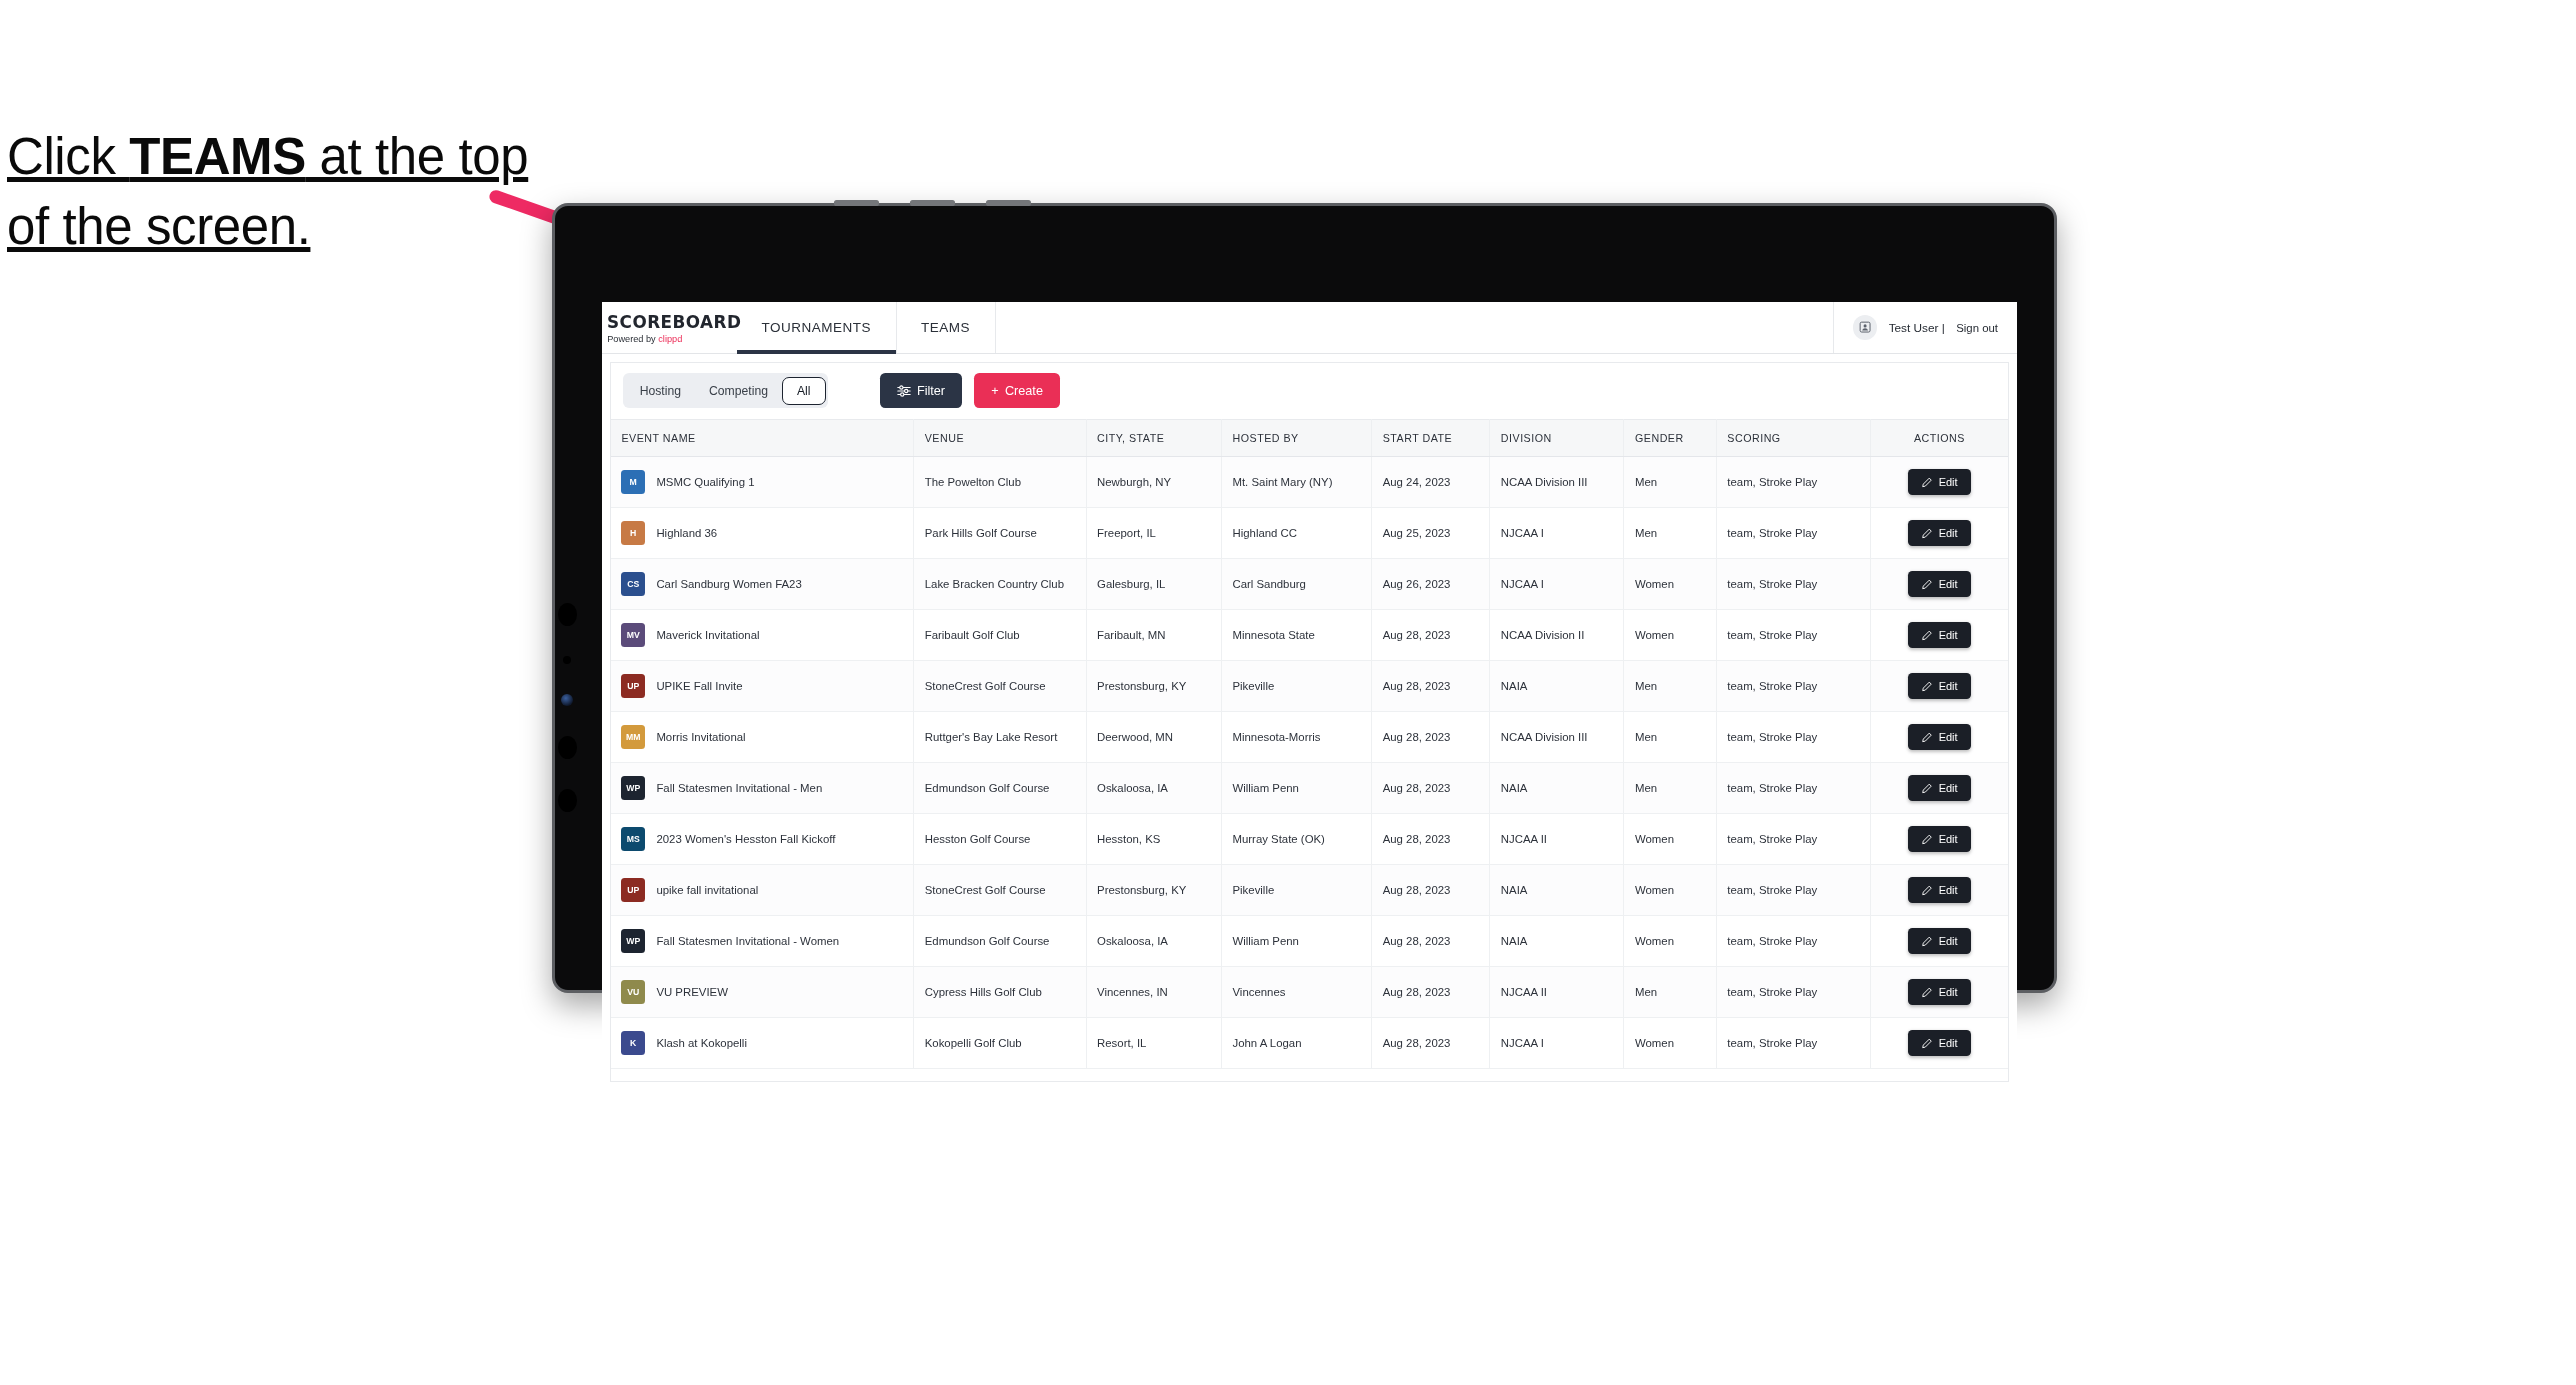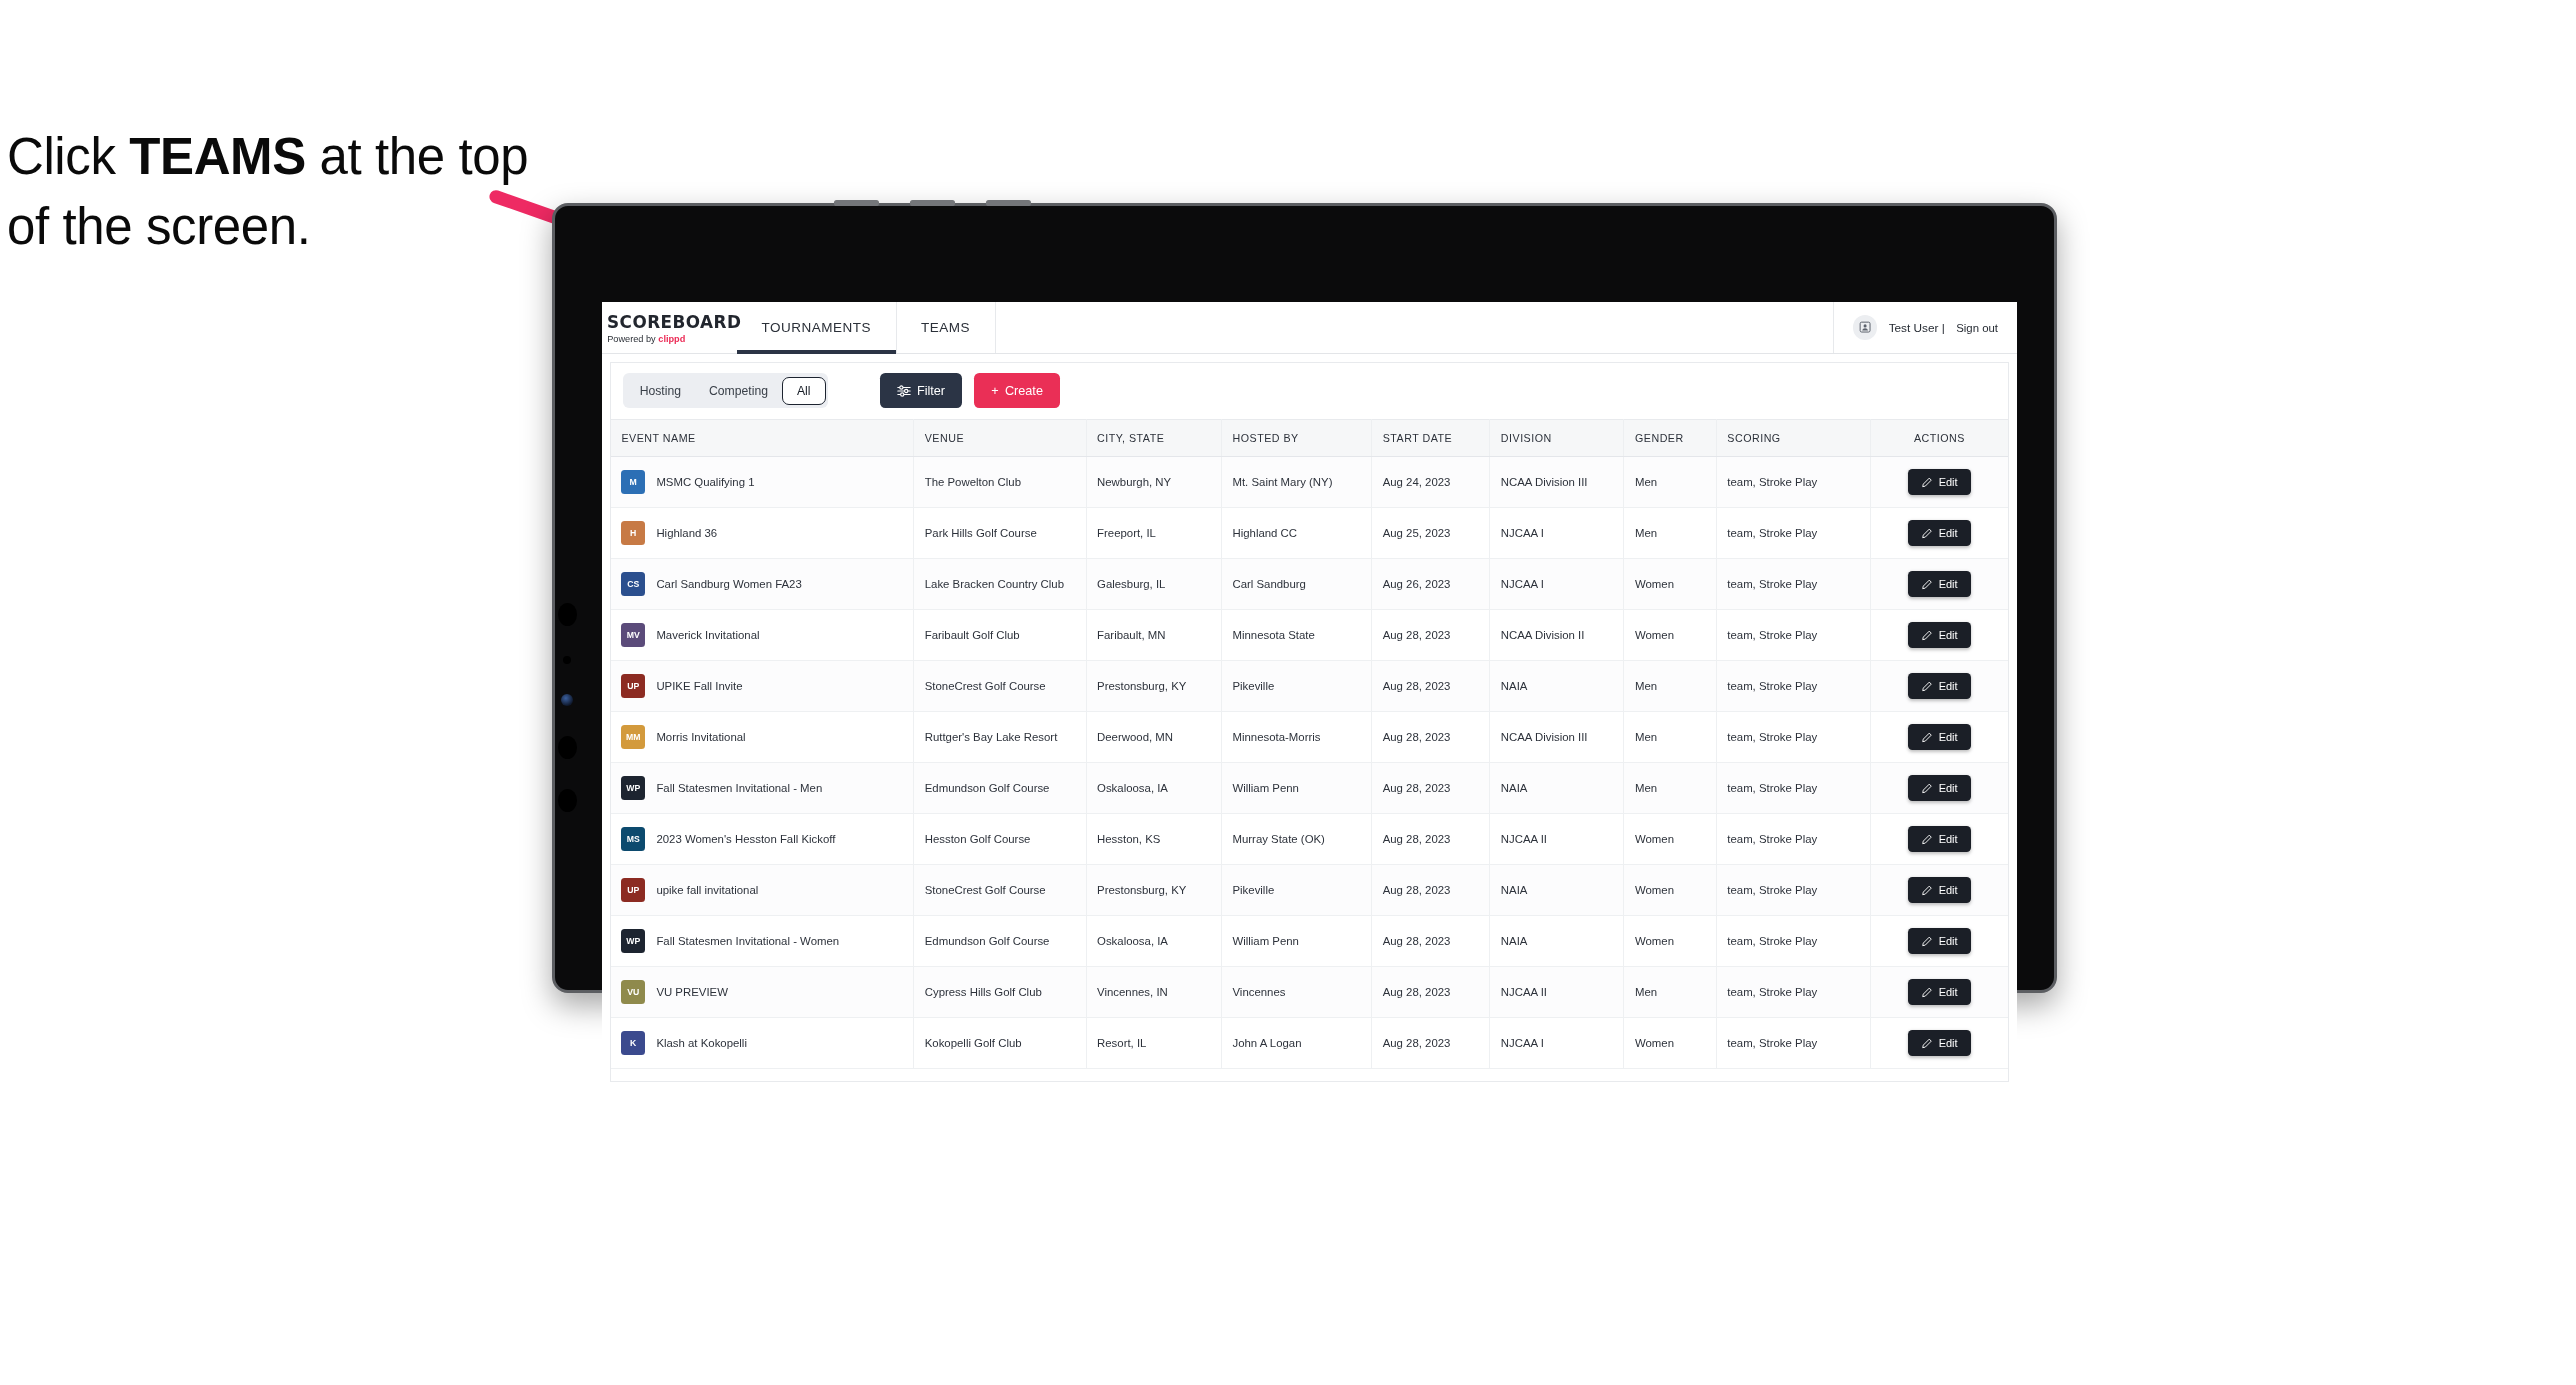--- a/index.html
+++ b/index.html
@@ -9,21 +9,21 @@
     font-family: "Liberation Sans", sans-serif;
     overflow: hidden;
   }
   #stage { position: relative; width: 2576px; height: 1386px; background: #fff; }
 
   
   .caption {
     position: absolute; left: 7px; top: 122px;
     width: 559px;
     font-size: 51px; line-height: 1.38;
-    color: #0a0a0a; letter-spacing: -0.4px;
+    color: #0a0a0a; letter-spacing: -0.4px; text-decoration: underline;
   }
   .caption b { font-weight: 700; }
 
   
   .arrow-svg { position: absolute; left: 489px; top: 188px; width: 410px; height: 157px; }
 
   
   .tablet {
     position: absolute; left: 552px; top: 203px;
     width: 1505px; height: 790px;
@@ -49,21 +49,21 @@
 
   
   .appbar { height: 52px; background:#fff; display:flex; align-items:stretch;
             border-bottom: 0.9px solid #e3e5e8; position: relative; }
   .brand { width: 135px; display:flex; flex-direction:column; justify-content:center;
            padding-left: 5.2px; }
   .brand .bname { font-size: 18.3px; font-weight: 800; letter-spacing: 0.5px;
                   color:#22262e; font-family:"DejaVu Sans", sans-serif;
                   transform: scaleX(0.92); transform-origin: left center; }
   .brand .bsub { font-size: 9.2px; color:#2b2f36; margin-top: 1.7px; }
-  .brand .bsub em { font-style: normal; color:#ec2b56; font-weight: 700; }
+  .brand .bsub em { font-style: normal; color:#ec2b56; font-weight: 400; }
 
   .tabs { display:flex; align-items:stretch; }
   .tab { display:flex; align-items:center; padding: 0 24.5px; font-size: 13.5px;
          letter-spacing: 0.5px; color:#2b3039; cursor:pointer;
          border-right: 0.9px solid #e7e9ec; position: relative; }
   .tab.active::after { content:""; position:absolute; left:0; right:0; bottom:-0.9px;
                        height: 3.5px; background:#2b3445; }
   .spacer { flex: 1; border-right: 0.9px solid #e7e9ec; }
 
   .userbox { display:flex; align-items:center; gap: 11.4px; padding: 0 19px; }

